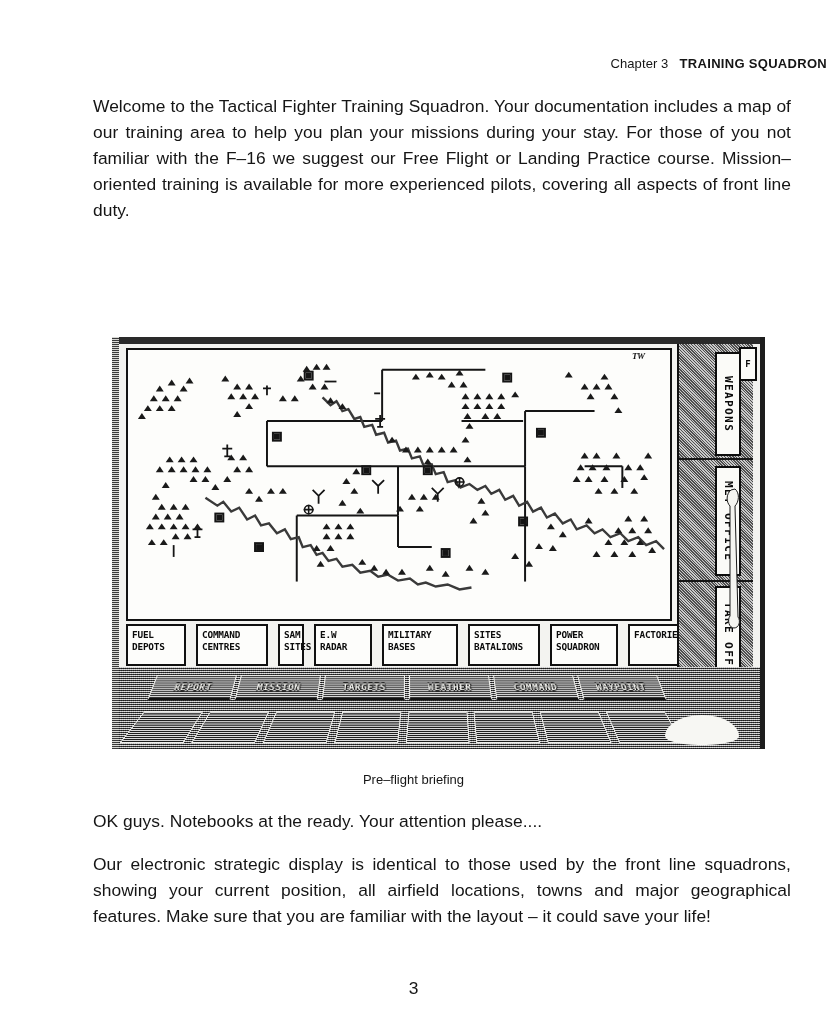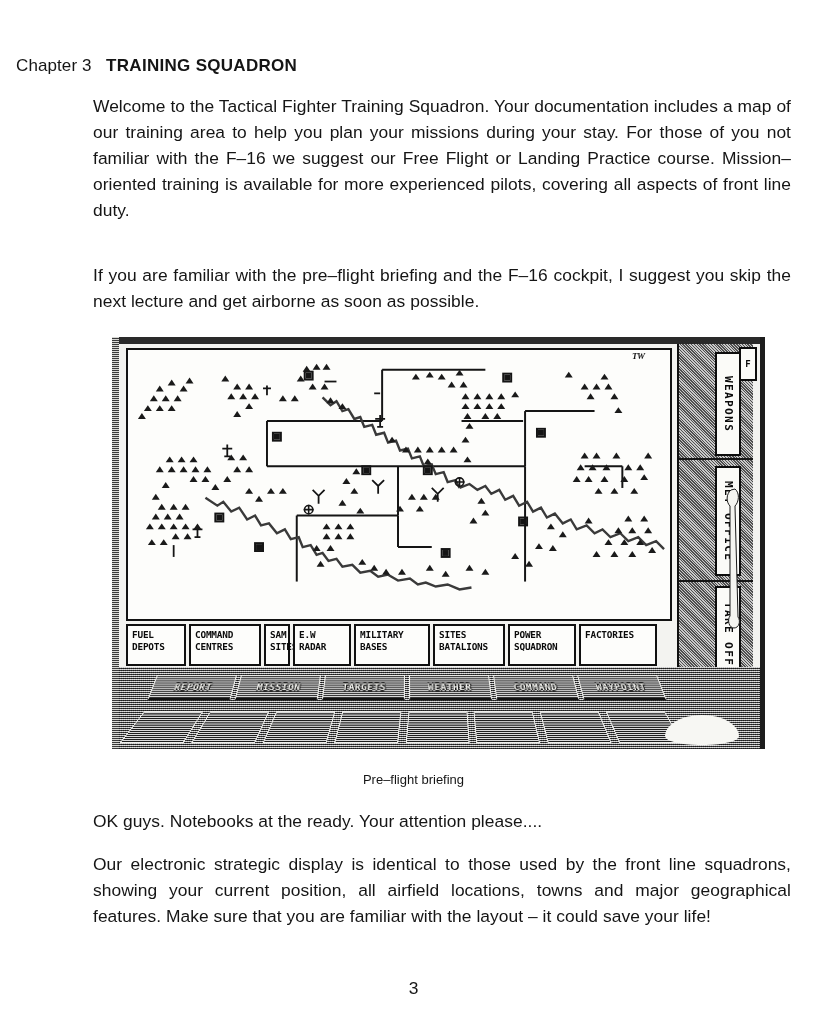--- a/index.html
+++ b/index.html
@@ -6,22 +6,22 @@
   body{
     width:827px;height:1020px;position:relative;overflow:hidden;
     font-family:"Liberation Sans","DejaVu Sans",sans-serif;
     color:#151515;
     -webkit-font-smoothing:antialiased;
   }
   .page{position:absolute;inset:0;}
 
   
   .chapter-head{
-    position:absolute;left:0;right:0;top:56px;text-align:left;
-    font-size:17px;letter-spacing:.1px;padding-left:16px;
+    position:absolute;left:0;right:0;top:56px;text-align:right;
+    font-size:13px;letter-spacing:.1px;padding-left:16px;
   }
   .chapter-head .ch-label{font-weight:400;}
   .chapter-head .ch-title{font-weight:700;letter-spacing:.3px;}
 
   
   .col{position:absolute;left:93px;width:698px;}
   p.body{
     margin:0 0 18px 0;
     font-size:17.4px;
     line-height:26px;
@@ -61,21 +61,21 @@
     position:absolute;left:14px;top:11px;width:546px;height:273px;
     background:#fdfdfb;border:2px solid #121212;box-sizing:border-box;
     overflow:hidden;
   }
   .map-inner{position:absolute;inset:0;}
   .map-inner svg{display:block;width:100%;height:100%;}
 
   
   .legend{
     position:absolute;left:14px;top:287px;width:546px;height:42px;
-    display:flex;gap:3px;
+    display:flex;gap:10px;
   }
   .legend-box{
     border:2px solid #101010;background:#fdfdfb;box-sizing:border-box;
     padding:3px 2px 0 4px;
     font-family:"DejaVu Sans Mono","Liberation Mono",monospace;
     font-size:9.4px;line-height:11.6px;font-weight:700;letter-spacing:-0.2px;
     color:#0b0b0b;
     flex:0 0 auto;
     display:flex;flex-direction:column;justify-content:flex-start;
   }
@@ -176,23 +176,20 @@
 
 <div class="page">
 
   <div class="chapter-head">
     <span class="ch-label">Chapter 3</span>
     <span>&nbsp;&nbsp;</span><span class="ch-title">TRAINING SQUADRON</span>
   </div>
 
   <div class="col" id="para1">
     <p class="body">Welcome to the Tactical Fighter Training Squadron. Your documentation includes a map of our training area to help you plan your missions during your stay.  For those of you not familiar with the F–16 we suggest our Free Flight or Landing Practice course.   Mission–oriented training is available for more experienced pilots, covering all aspects of front line duty.</p>
-  </div>
-  <div class="col" id="para2">
-    <p class="body last">If you are familiar with the pre–flight briefing and the F–16 cockpit, I suggest you skip the next lecture and get airborne as soon as possible.</p>
   </div>
 
   <div class="figure">
     <div class="fig-frame-top"></div>
     <div class="fig-frame-left"></div>
     <div class="fig-frame-right"></div>
 
     <div class="map-panel">
       <div class="map-inner">
         <svg viewBox="0 0 546 273" preserveAspectRatio="none">

